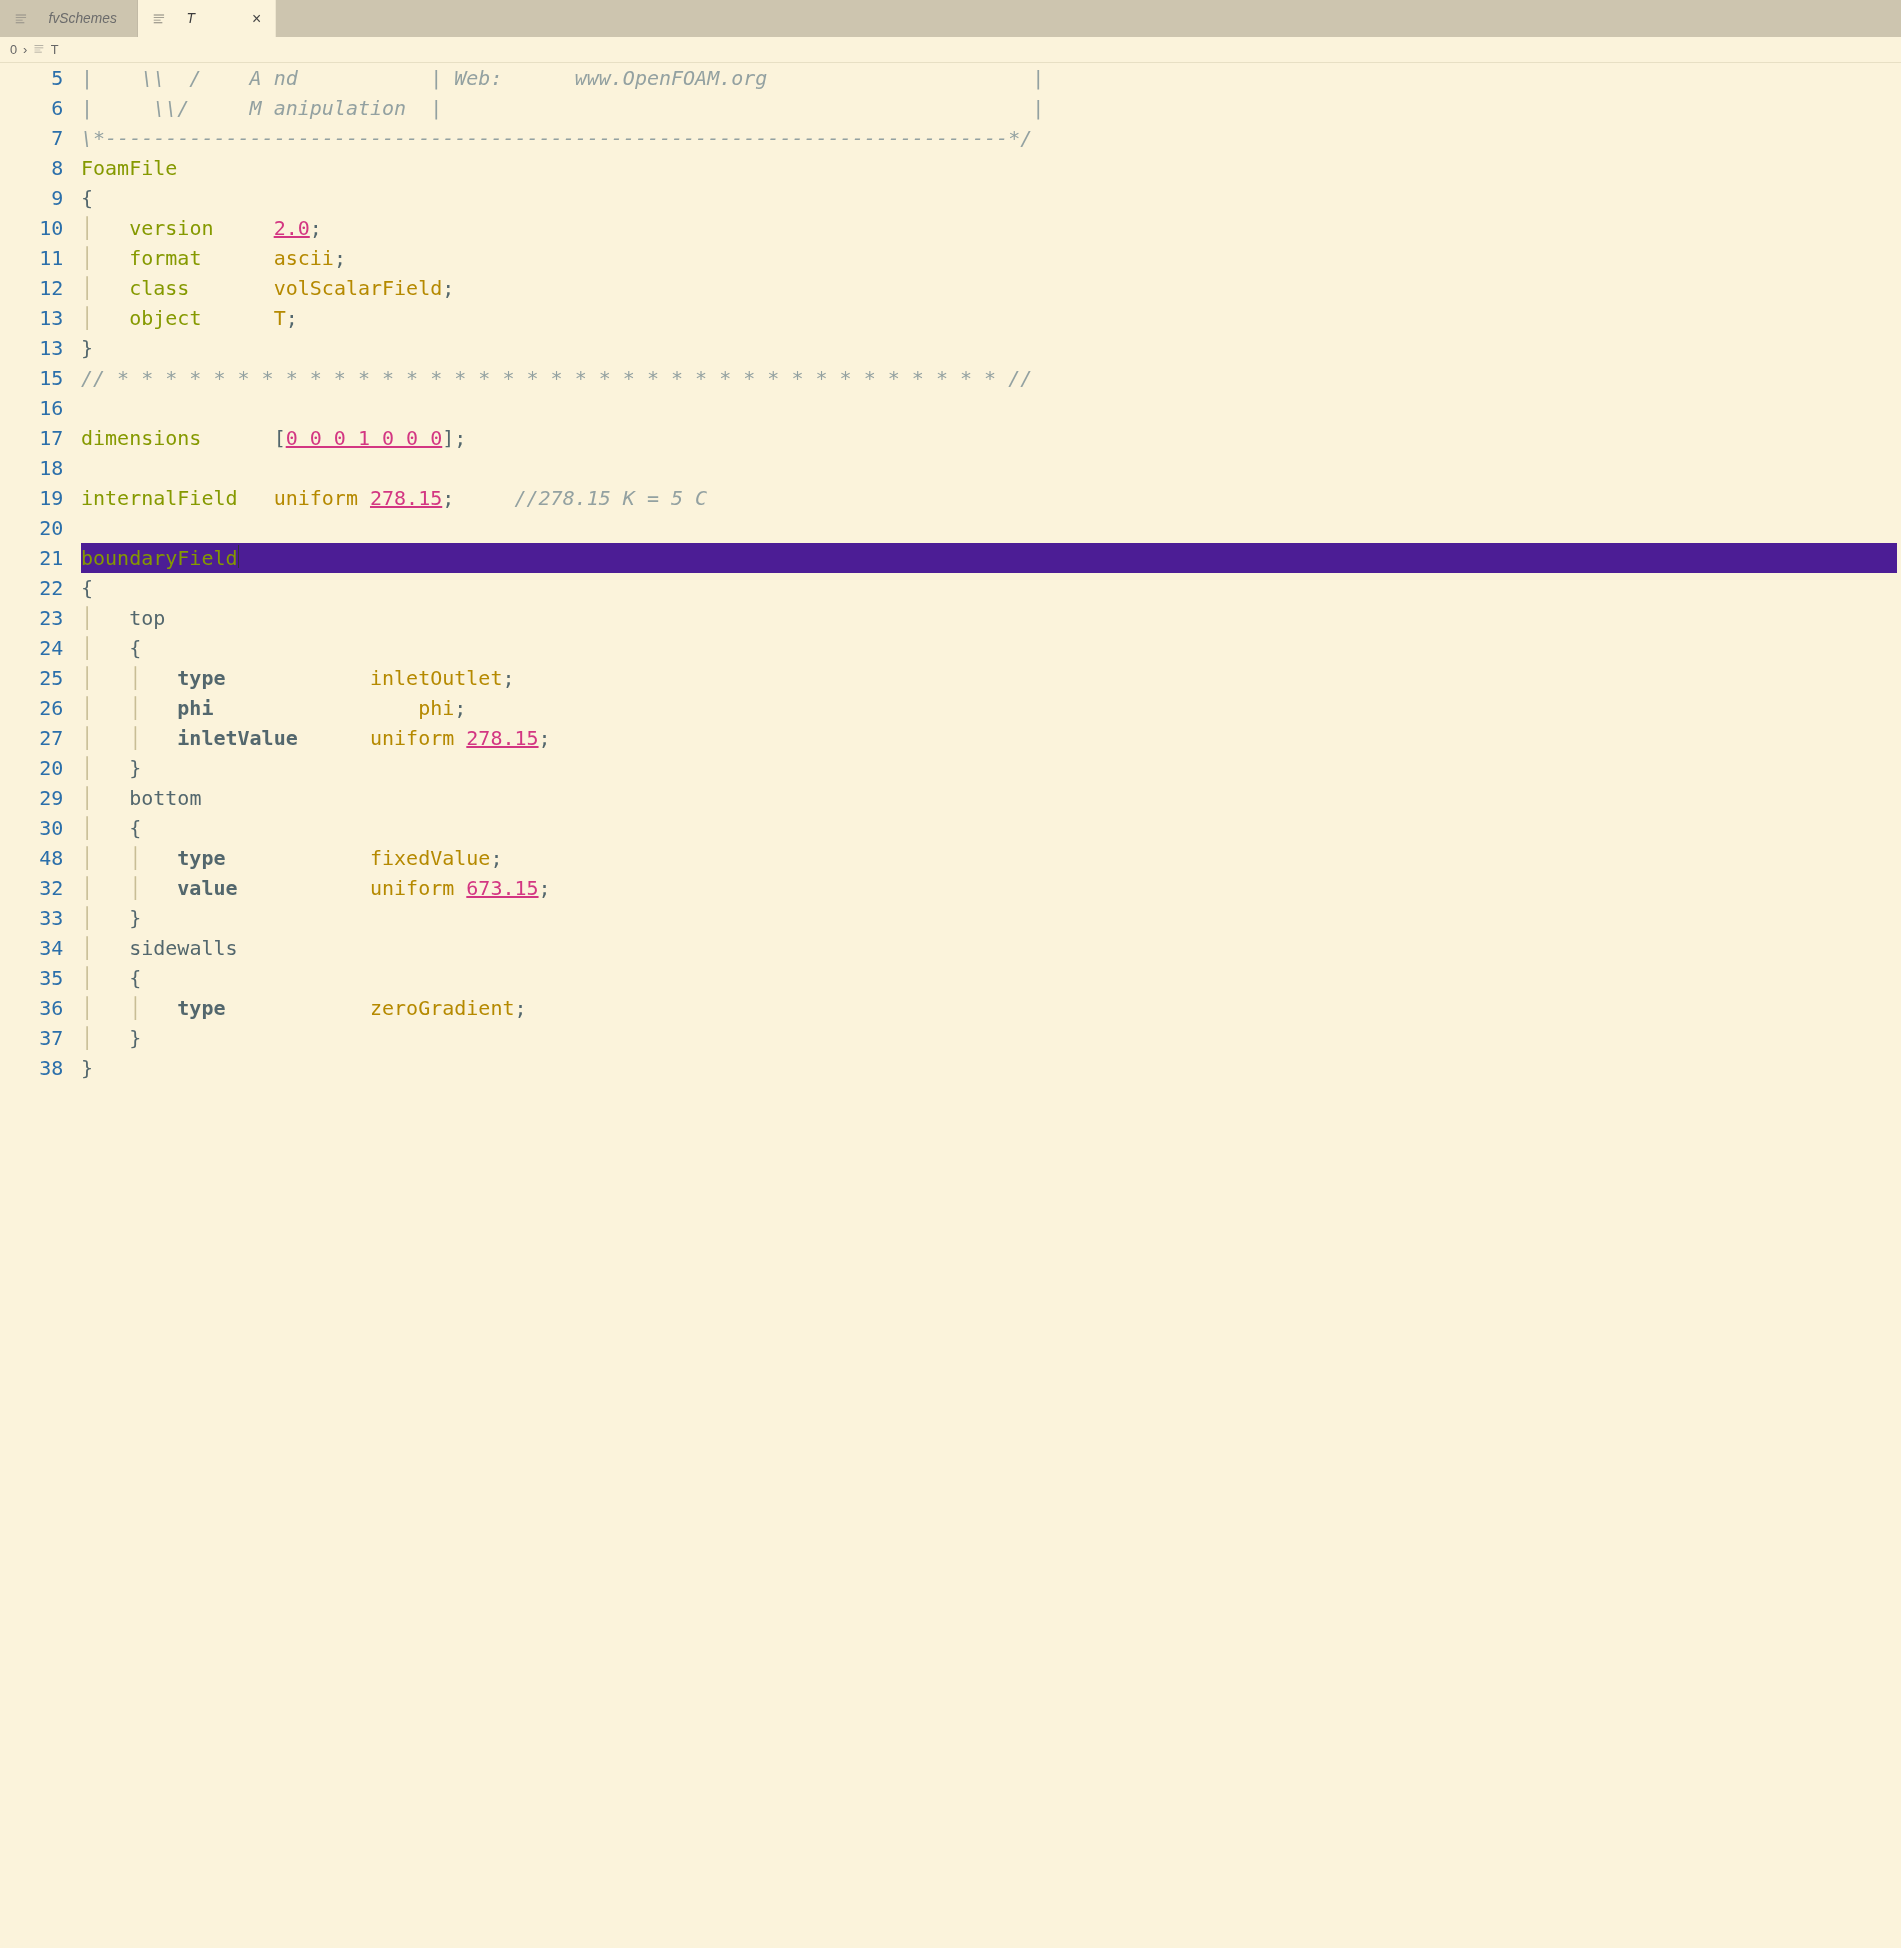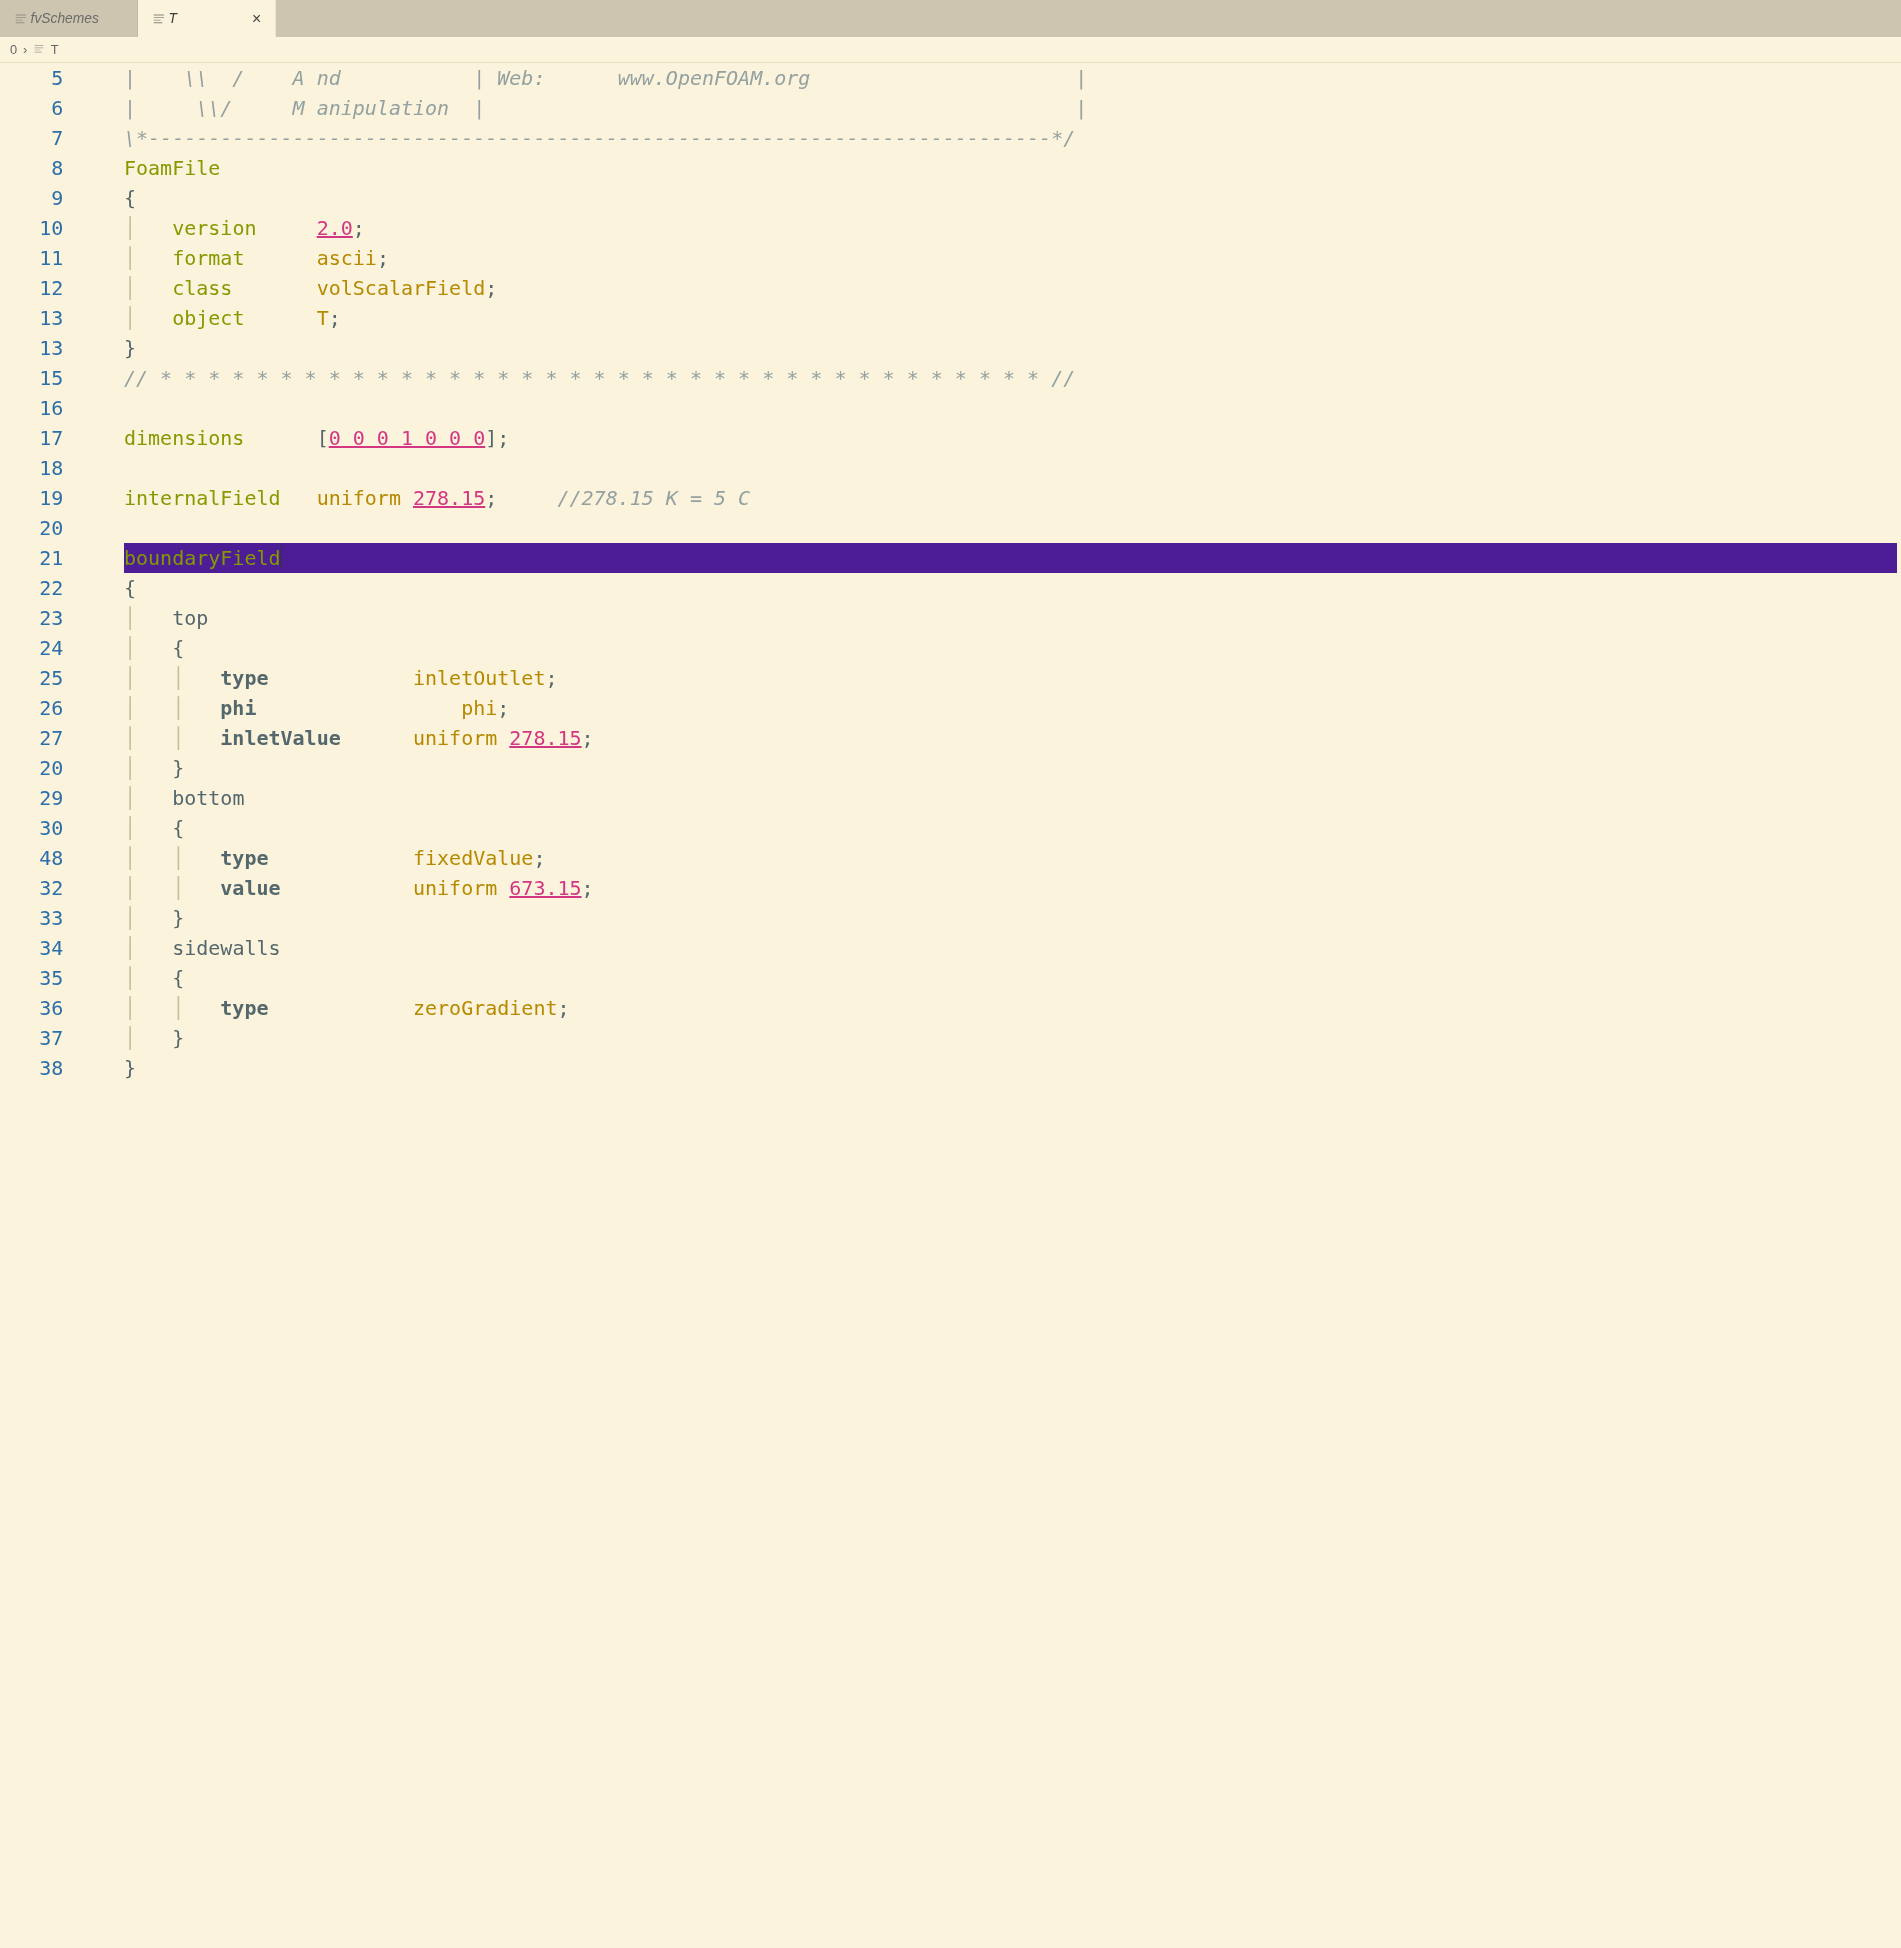--- a/index.html
+++ b/index.html
@@ -16,21 +16,21 @@
     height: 37px;
     background: #cdc5af;
     align-items: stretch;
     font-family: -apple-system, BlinkMacSystemFont, "Segoe UI", Helvetica, Arial, sans-serif;
     font-size: 13.8px;
   }
   .tab {
     display: flex;
     align-items: center;
     padding: 0 13.8px;
-    gap: 3px;
+    gap: 21px;
     min-width: 138px;
     border-right: 1px solid rgba(0,0,0,0.05);
     color: #6b6b6b;
     font-style: italic;
   }
   .tab.active {
     background: #fbf3db;
     color: #3b3b3b;
   }
   .tab .tab-icon { opacity: .6; display:inline-flex; align-items:center; }
@@ -66,21 +66,20 @@
     padding-right: 17.7px;
     color: #2b6faa;
     user-select:none;
     flex-shrink:0;
   }
   .code {
     flex: 1;
     white-space: pre;
     padding-right: 3.9px;
     position:relative;
-    margin-left:43px;
   }
   .row { position:relative; }
   .row.highlight {
     background: #4c1d95;
   }
   .cursor {
     display:inline-block;
     width:0;
     border-left:1.5px solid #333;
     height:23.6px;

